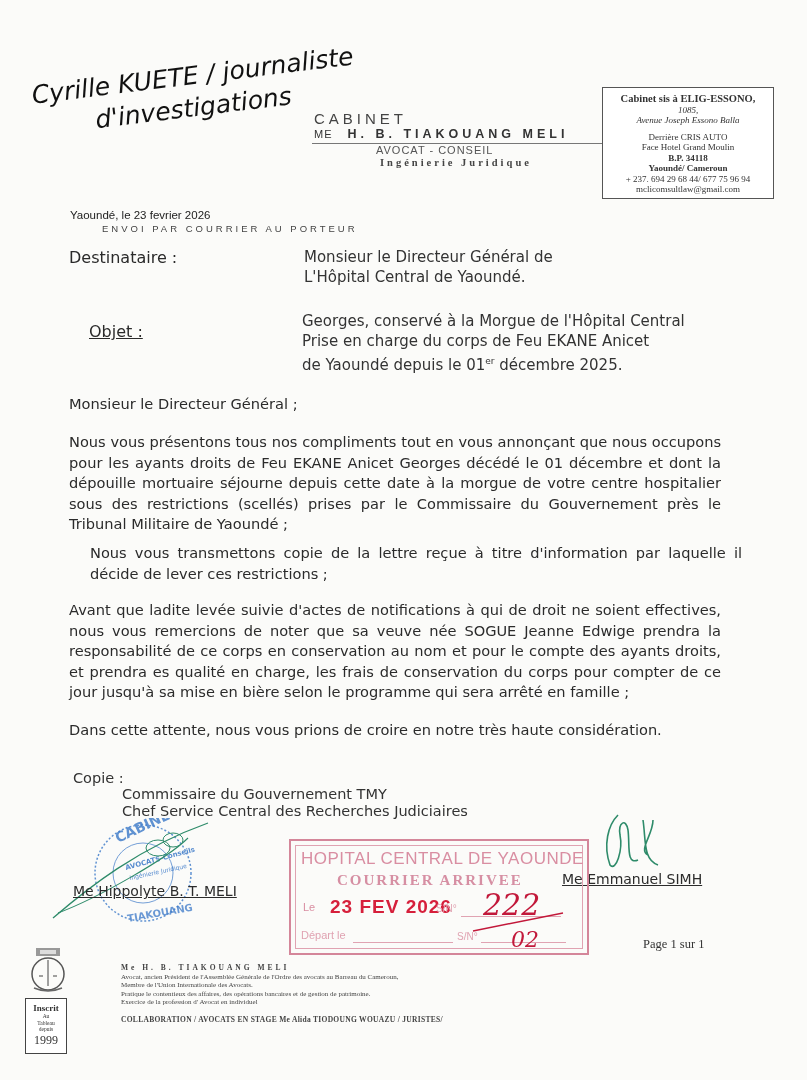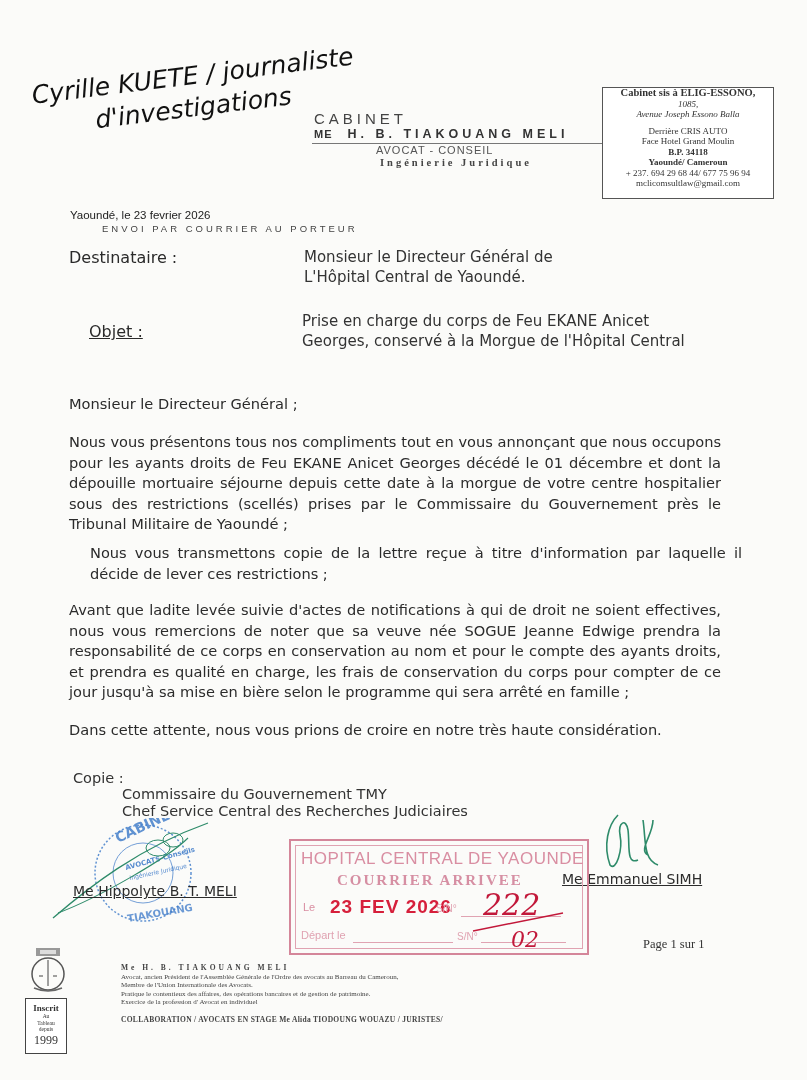--- a/index.html
+++ b/index.html
@@ -5,26 +5,26 @@
   html, body { margin:0; padding:0; }
   body { width:807px; height:1080px; background:#fbfbf9; position:relative; overflow:hidden;
          font-family:"DejaVu Sans", sans-serif; color:#2a2a2a; }
   .abs { position:absolute; }
   .watermark { left:30px; top:80px; transform:rotate(-7deg); transform-origin:left top;
                font-family:"DejaVu Sans", sans-serif; font-style:italic; color:#111; font-size:25px; line-height:32px; }
   .watermark .l1 { display:block; }
   .watermark .l2 { display:block; padding-left:60px; }
   .cab-title { left:314px; top:110px; font-size:15px; letter-spacing:4px; color:#444; font-family:"Liberation Sans", sans-serif; }
   .cab-name { left:314px; top:127px; font-size:12.5px; letter-spacing:4px; font-weight:bold; color:#333; font-family:"Liberation Sans", sans-serif; white-space:nowrap; }
-  .cab-name .me { font-weight:bold; letter-spacing:1px; font-size:11px; }
+  .cab-name .me { font-weight:normal; letter-spacing:1px; font-size:11px; }
   .cab-rule { left:312px; top:143px; width:290px; height:1px; background:#777; }
   .cab-avocat { left:376px; top:144px; font-size:11px; letter-spacing:1px; color:#555; font-family:"Liberation Sans", sans-serif; }
   .cab-inge { left:380px; top:157px; font-size:10.5px; letter-spacing:3px; font-weight:bold; color:#444; font-family:"Liberation Serif", serif; }
   .addr-box { left:602px; top:87px; width:172px; height:112px; border:1px solid #555; background:#fff;
-              font-family:"Liberation Serif", serif; font-size:9px; text-align:center; color:#333; line-height:10.5px; box-sizing:border-box; }
+              font-family:"Liberation Serif", serif; font-size:9px; text-align:center; color:#333; line-height:10.5px; padding-top:6px; box-sizing:border-box; }
   .addr-box .b1 { font-weight:bold; font-size:10.5px; }
   .addr-box .it { font-style:italic; }
   .addr-box .bd { font-weight:bold; }
   .addr-box .sp { height:6px; }
   .date { left:70px; top:209px; font-size:11.5px; font-family:"Liberation Sans", sans-serif; color:#222; }
   .envoi { left:70px; top:223px; font-size:9.5px; letter-spacing:3px; color:#444; font-family:"Liberation Sans", sans-serif;padding-left:32px; }
   .label { font-size:16px; color:#2a2a2a; font-family:"DejaVu Sans", sans-serif; }
   .val { font-size:15px; line-height:20px; color:#333; font-family:"DejaVu Sans", sans-serif; }
   .body-p { left:69px; width:652px; font-size:14.6px; line-height:20.5px; text-align:justify; color:#2b2b2b; font-family:"DejaVu Sans", sans-serif; }
   .copie-lbl { left:73px; top:770px; font-size:14.5px; color:#333; }
@@ -87,22 +87,23 @@
 <div class="abs envoi">ENVOI PAR COURRIER AU PORTEUR</div>
 
 <div class="abs label" style="left:69px;top:248px;">Destinataire :</div>
 <div class="abs val" style="left:304px;top:247px;">
   <div>Monsieur le Directeur Général de</div>
   <div>L'Hôpital Central de Yaoundé.</div>
 </div>
 
 <div class="abs label" style="left:69px;top:322px;text-decoration:underline;margin-left:20px;">Objet :</div>
 <div class="abs val" style="left:302px;top:311px;">
+  <div>Georges, conservé à la Morgue de l'Hôpital Central</div>
   <div>Prise en charge du corps de Feu EKANE Anicet</div>
-  <div>Georges, conservé à la Morgue de l'Hôpital Central</div>
+  <div><span>de Yaoundé depuis le 01</span><sup style="font-size:9px;">er</sup><span> décembre 2025.</span></div>
 </div>
 
 <div class="abs" style="left:69px;top:395px;font-size:14.6px;color:#2b2b2b;">Monsieur le Directeur Général ;</div>
 
 <div class="abs body-p" style="top:432px;">Nous vous présentons tous nos compliments tout en vous annonçant que nous occupons pour les ayants droits de Feu EKANE Anicet Georges décédé le 01 décembre et dont la dépouille mortuaire séjourne depuis cette date à la morgue de votre centre hospitalier sous des restrictions (scellés) prises par le Commissaire du Gouvernement près le Tribunal Militaire de Yaoundé ;</div>
 <div class="abs body-p" style="top:543px;margin-left:21px;">Nous vous transmettons copie de la lettre reçue à titre d'information par laquelle il décide de lever ces restrictions ;</div>
 <div class="abs body-p" style="top:600px;">Avant que ladite levée suivie d'actes de notifications à qui de droit ne soient effectives, nous vous remercions de noter que sa veuve née SOGUE Jeanne Edwige prendra la responsabilité de ce corps en conservation au nom et pour le compte des ayants droits, et prendra es qualité en charge, les frais de conservation du corps pour compter de ce jour jusqu'à sa mise en bière selon le programme qui sera arrêté en famille ;</div>
 <div class="abs body-p" style="top:720px;">Dans cette attente, nous vous prions de croire en notre très haute considération.</div>
 
 <div class="abs copie-lbl">Copie :</div>

